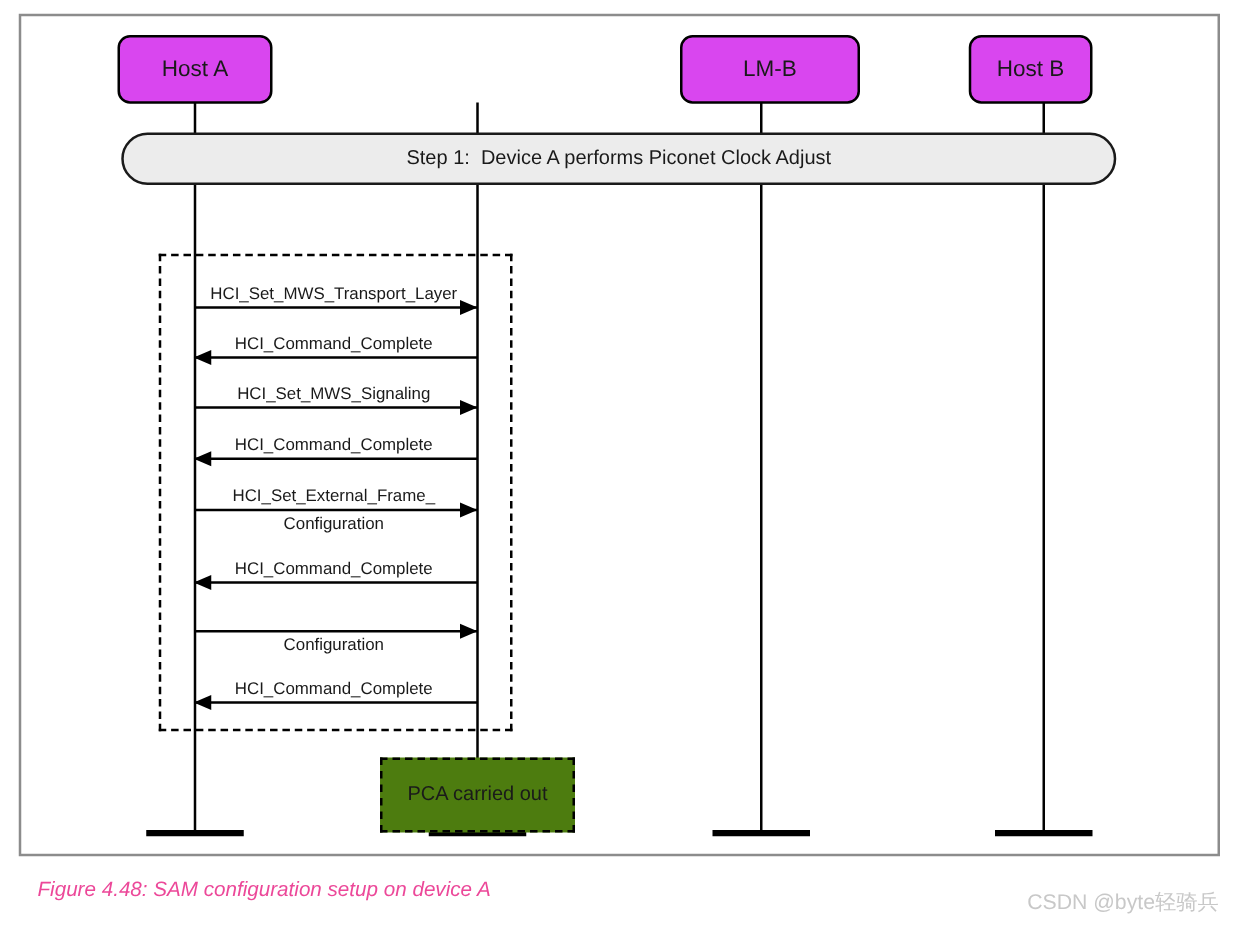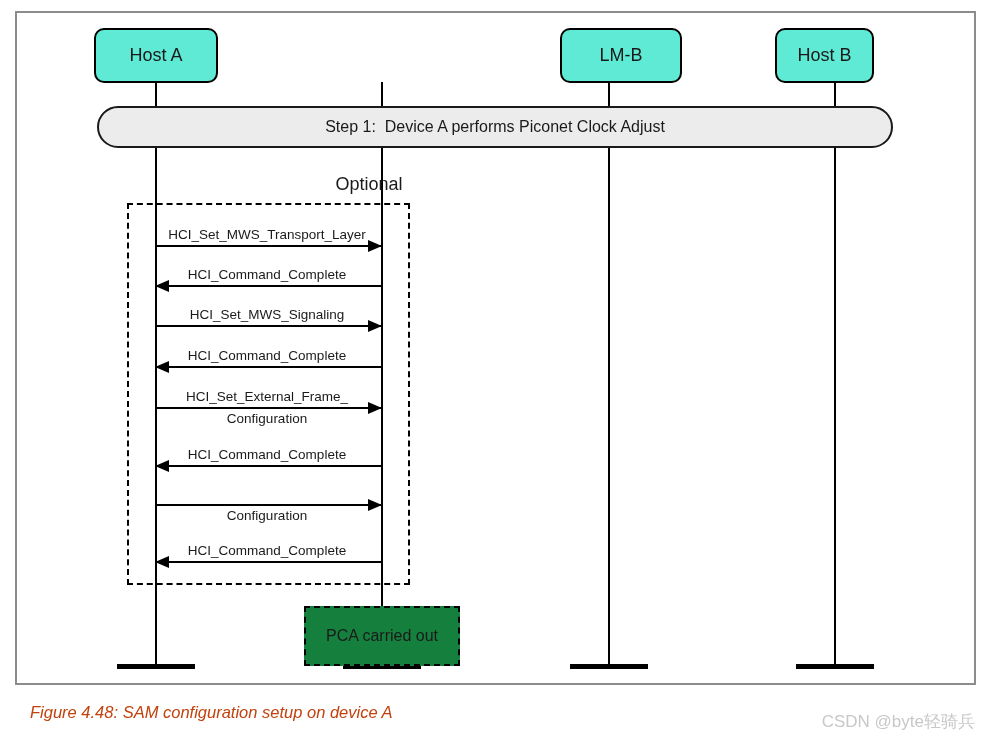--- a/index.html
+++ b/index.html
@@ -34,21 +34,21 @@
     background: #000000;
     z-index: 1;
   }
   
   .pbox {
     position: absolute;
     top: 28px;
     height: 55px;
     border: 2px solid #000000;
     border-radius: 10px;
-    background: #5eead4;
+    background: #d946ef;
     box-sizing: border-box;
     display: flex;
     align-items: center;
     justify-content: center;
     font-size: 18px;
     z-index: 4;
   }
   
   .banner {
     position: absolute;
@@ -116,21 +116,21 @@
     border-bottom: 6px solid transparent;
     border-right: 14px solid #000000;
     z-index: 2;
   }
   
   .pca-box {
     position: absolute;
     left: 304px; top: 606px;
     width: 156px; height: 60px;
     border: 2px dashed #000000;
-    background: #15803d;
+    background: #4d7c0f;
     box-sizing: border-box;
     display: flex;
     align-items: center;
     justify-content: center;
     font-size: 16px;
     z-index: 3;
   }
   
   .endbar {
     position: absolute;
@@ -138,21 +138,21 @@
     width: 78px;
     height: 5px;
     background: #000000;
     z-index: 2;
   }
   .caption {
     position: absolute;
     left: 30px; top: 703px;
     font-size: 16.5px;
     font-style: italic;
-    color: #c2410c;
+    color: #ec4899;
   }
   .watermark {
     position: absolute;
     right: 25px; top: 710px;
     font-size: 17px;
     color: #c8c8c8;
   }
 </style>
 </head>
 <body>
@@ -160,21 +160,20 @@
 <div id="stage">
 
   <div class="frame"></div>
 
   <div class="lifeline" style="left:155px"></div>
   <div class="lifeline" style="left:381px"></div>
   <div class="lifeline" style="left:608px"></div>
   <div class="lifeline" style="left:834px"></div>
 
   <div class="opt-box"></div>
-  <div class="optional-label">Optional</div>
 
   <div class="msg-label" style="top:227px">HCI_Set_MWS_Transport_Layer</div>
   <div class="msg-line" style="top:245px"></div>
   <div class="arr-r" style="top:240px"></div>
 
   <div class="msg-label" style="top:267px">HCI_Command_Complete</div>
   <div class="msg-line" style="top:285px"></div>
   <div class="arr-l" style="top:280px"></div>
 
   <div class="msg-label" style="top:307px">HCI_Set_MWS_Signaling</div>
@@ -198,21 +197,21 @@
   <div class="arr-r" style="top:499px"></div>
   <div class="msg-label" style="top:508px">Configuration</div>
 
   <div class="msg-label" style="top:543px">HCI_Command_Complete</div>
   <div class="msg-line" style="top:561px"></div>
   <div class="arr-l" style="top:556px"></div>
 
   <div class="banner">Step 1:  Device A performs Piconet Clock Adjust</div>
 
   <div class="pbox" style="left:94px; width:124px">Host A</div>
-  <div class="pbox" style="left:560px; width:122px">LM-B</div>
+  <div class="pbox" style="left:544px; width:144px">LM-B</div>
   <div class="pbox" style="left:775px; width:99px">Host B</div>
 
   <div class="pca-box">PCA carried out</div>
 
   <div class="endbar" style="left:117px"></div>
   <div class="endbar" style="left:343px"></div>
   <div class="endbar" style="left:570px"></div>
   <div class="endbar" style="left:796px"></div>
 
   <div class="caption">Figure 4.48: SAM configuration setup on device A</div>

